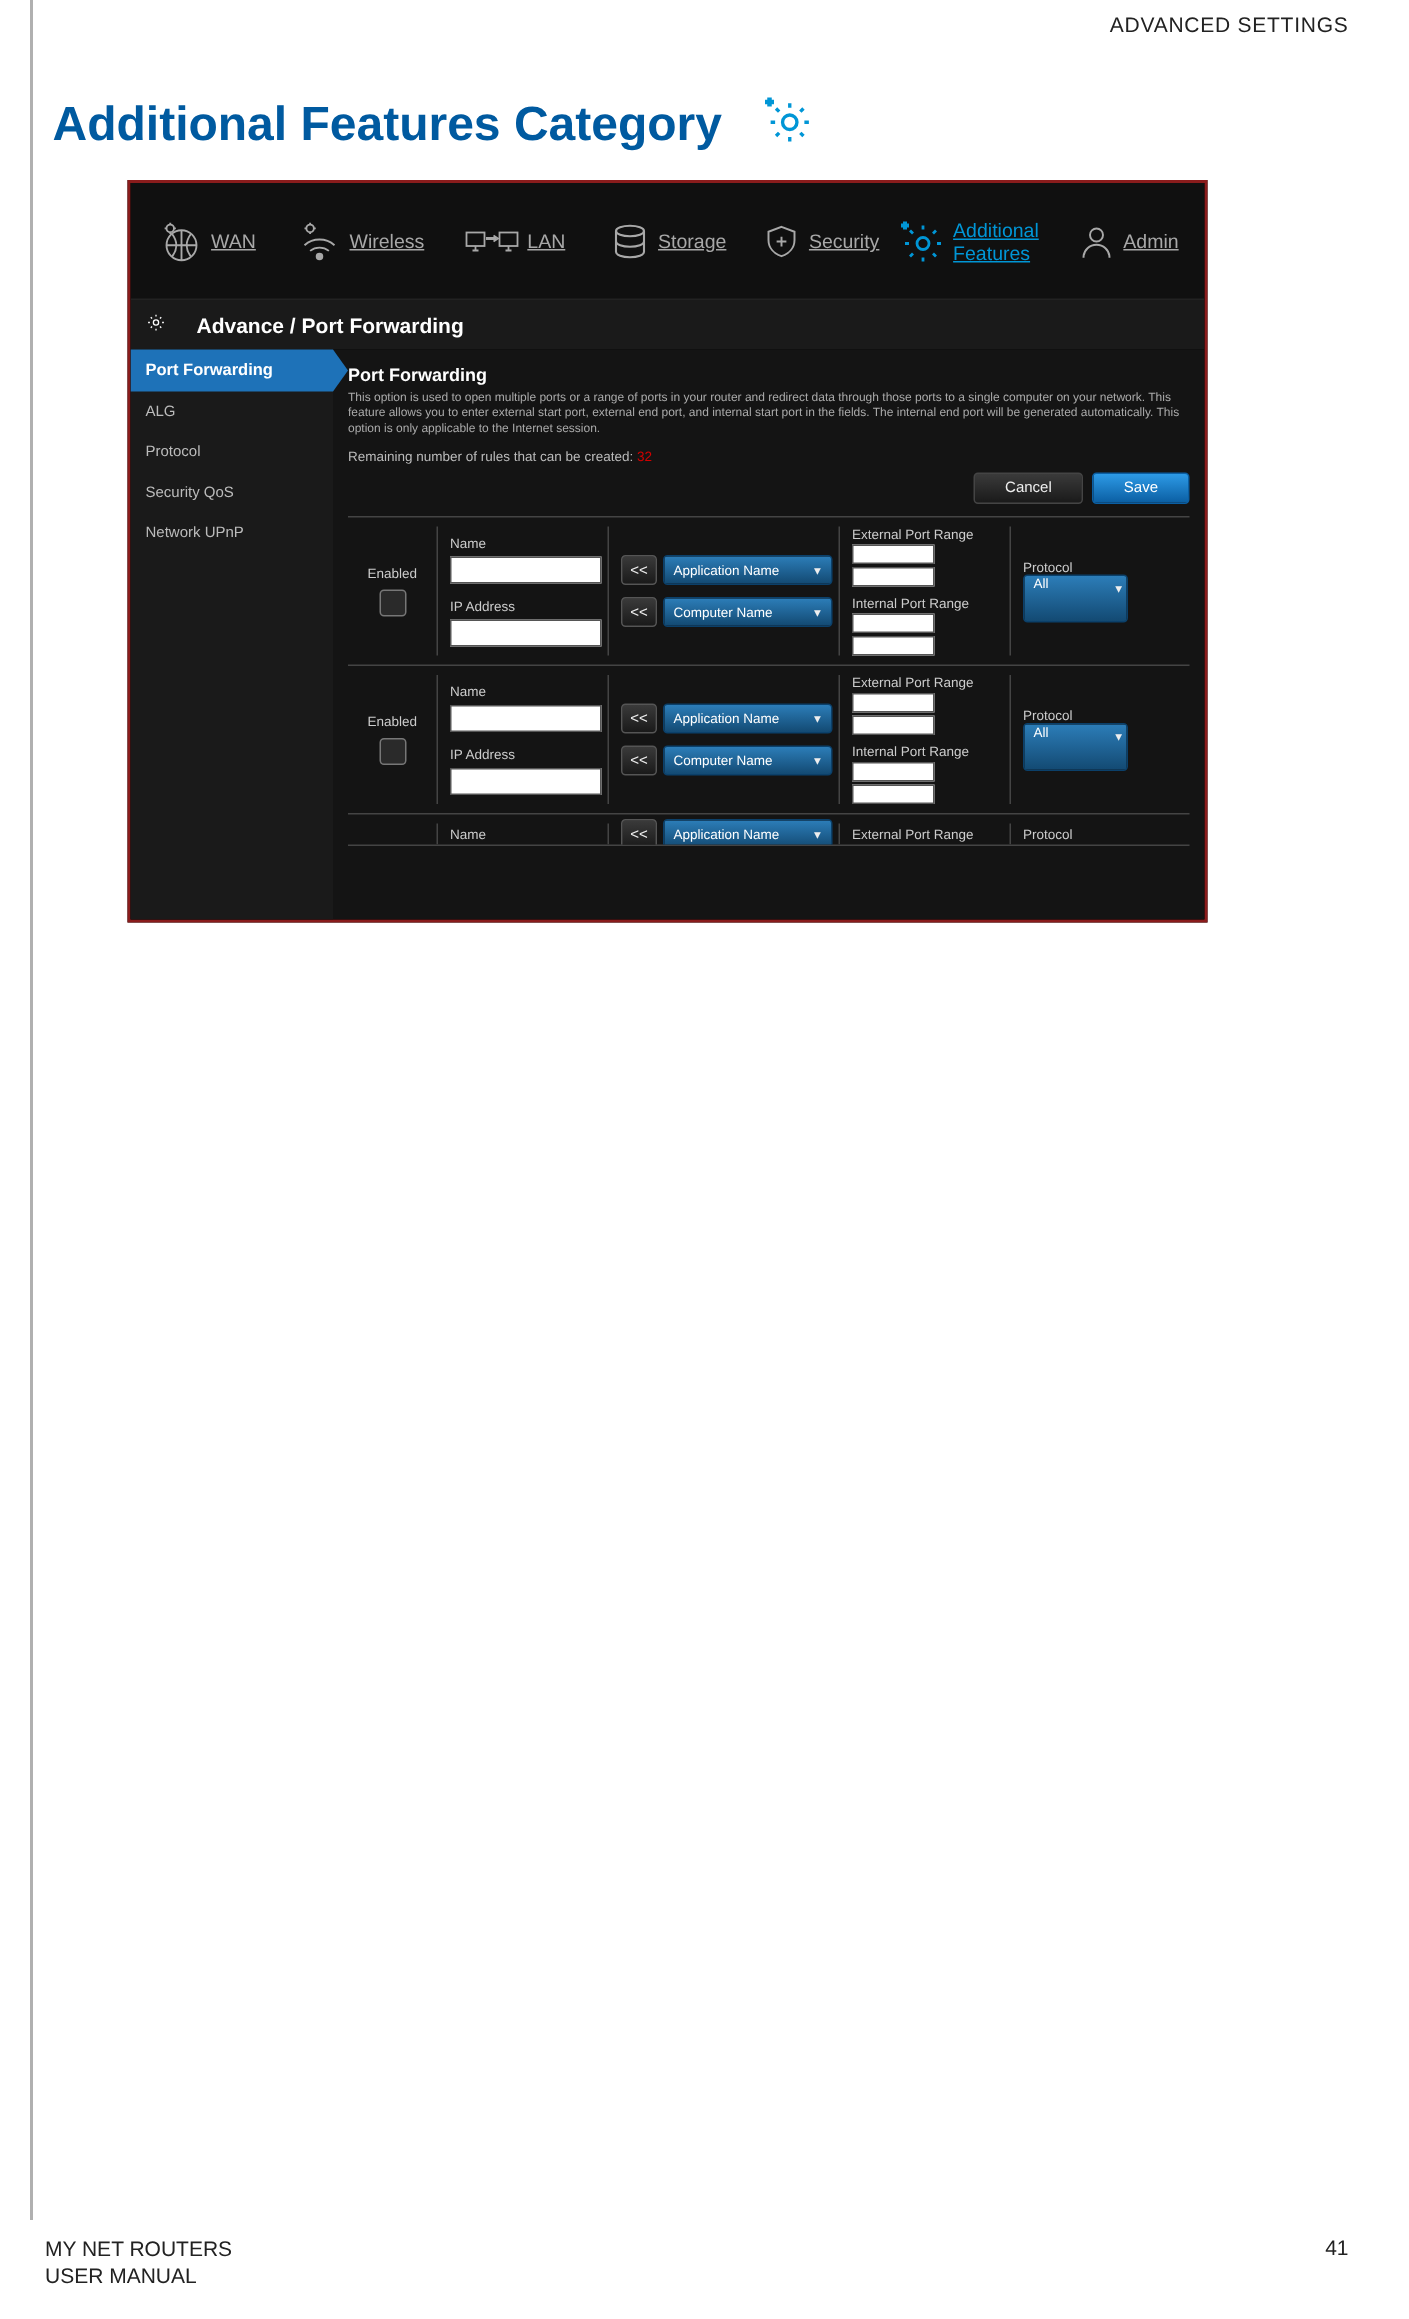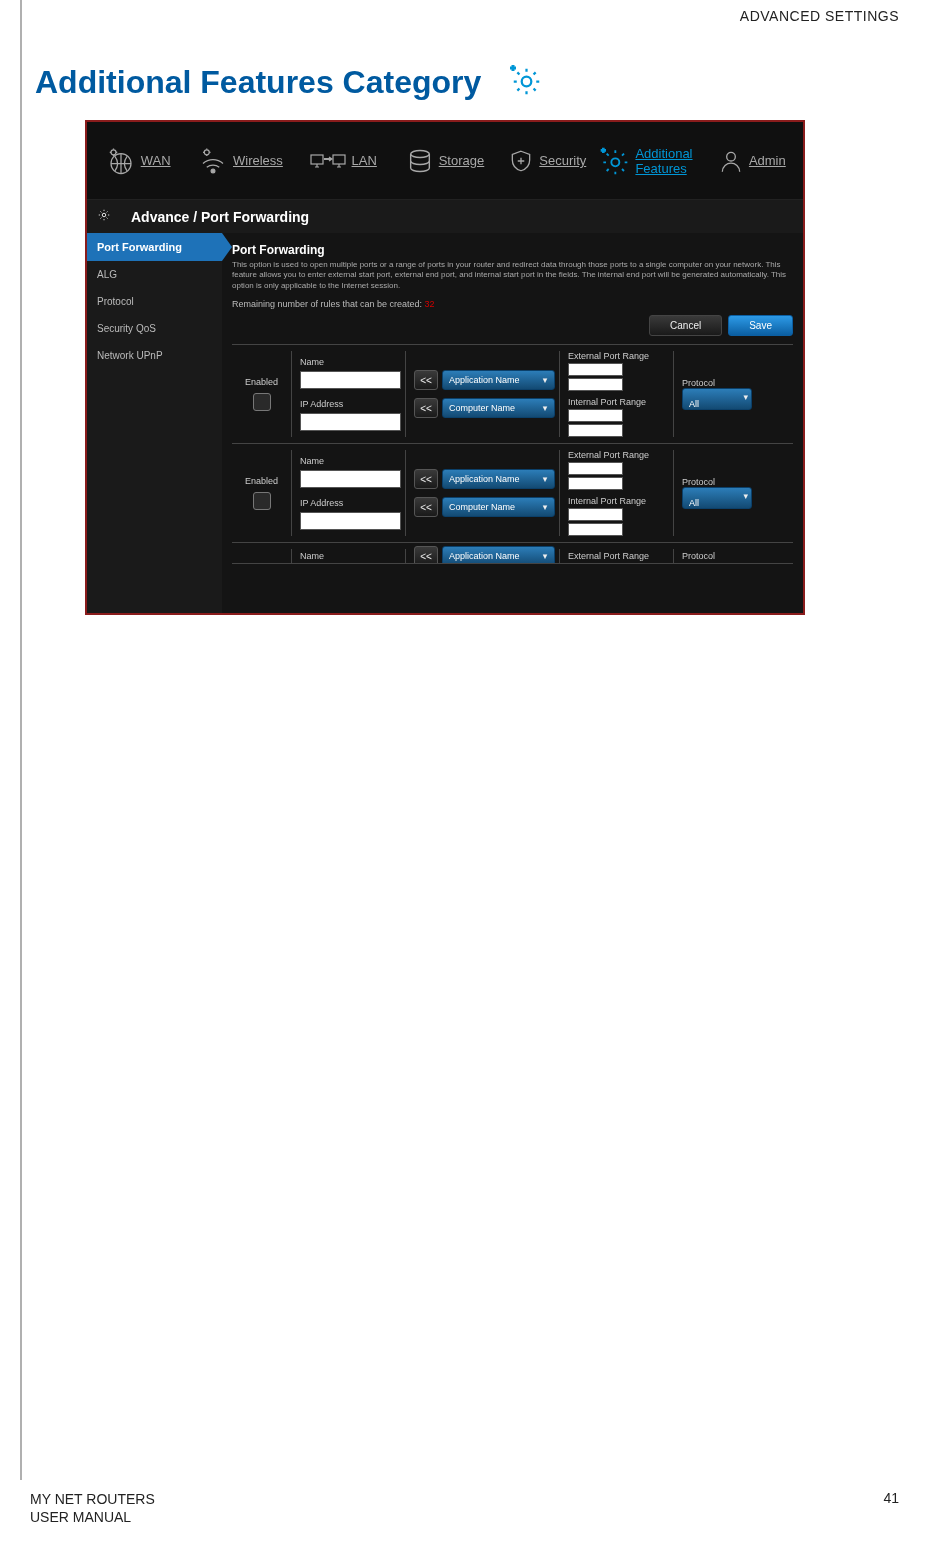--- a/index.html
+++ b/index.html
@@ -220,23 +220,23 @@
     border:1px solid #0b406a; border-radius:3px; color:#fff; font-size:9px;
     display:flex; align-items:center; padding:0 6px; position:relative;
   }
   .dropdown .dd-arrow {
     position:absolute; right:4px; top:4px; width:10px; height:10px;
     display:flex; align-items:center; justify-content:center; color:#eee;
   }
   .col-ports { width: 110px; gap:2px; padding:0 4px; border-right:1px solid #444;}
   .smallbox { width: 55px; height: 13px; background:#fff; border:1px solid #555;}
   .col-proto { flex:1; gap:0; padding:0 4px;}
-  .protodd { width:70px; height:22px; background: linear-gradient(#2c7db8,#134a73);
+  .protodd { width:70px; height:32px; background: linear-gradient(#2c7db8,#134a73);
     border:1px solid #0b406a; border-radius:3px; color:#fff; font-size:9px;
-    display:flex; align-items:flex-end; padding:0 6px; position:relative;}
+    display:flex; align-items:flex-start; padding:0 6px; position:relative;}
   .protodd .dd-arrow { position:absolute; right:3px; top:3px; color:#eee;}
 
   .rule.short .col-enabled, .rule.short .col-app,
   .rule.short .col-name > *:not(:first-child):not(:nth-child(2)) { visibility:visible;}
   .rule.short { padding-bottom:0; }
 
   .footer {
     position: absolute;
     bottom: 20px;
     left: 30px;

